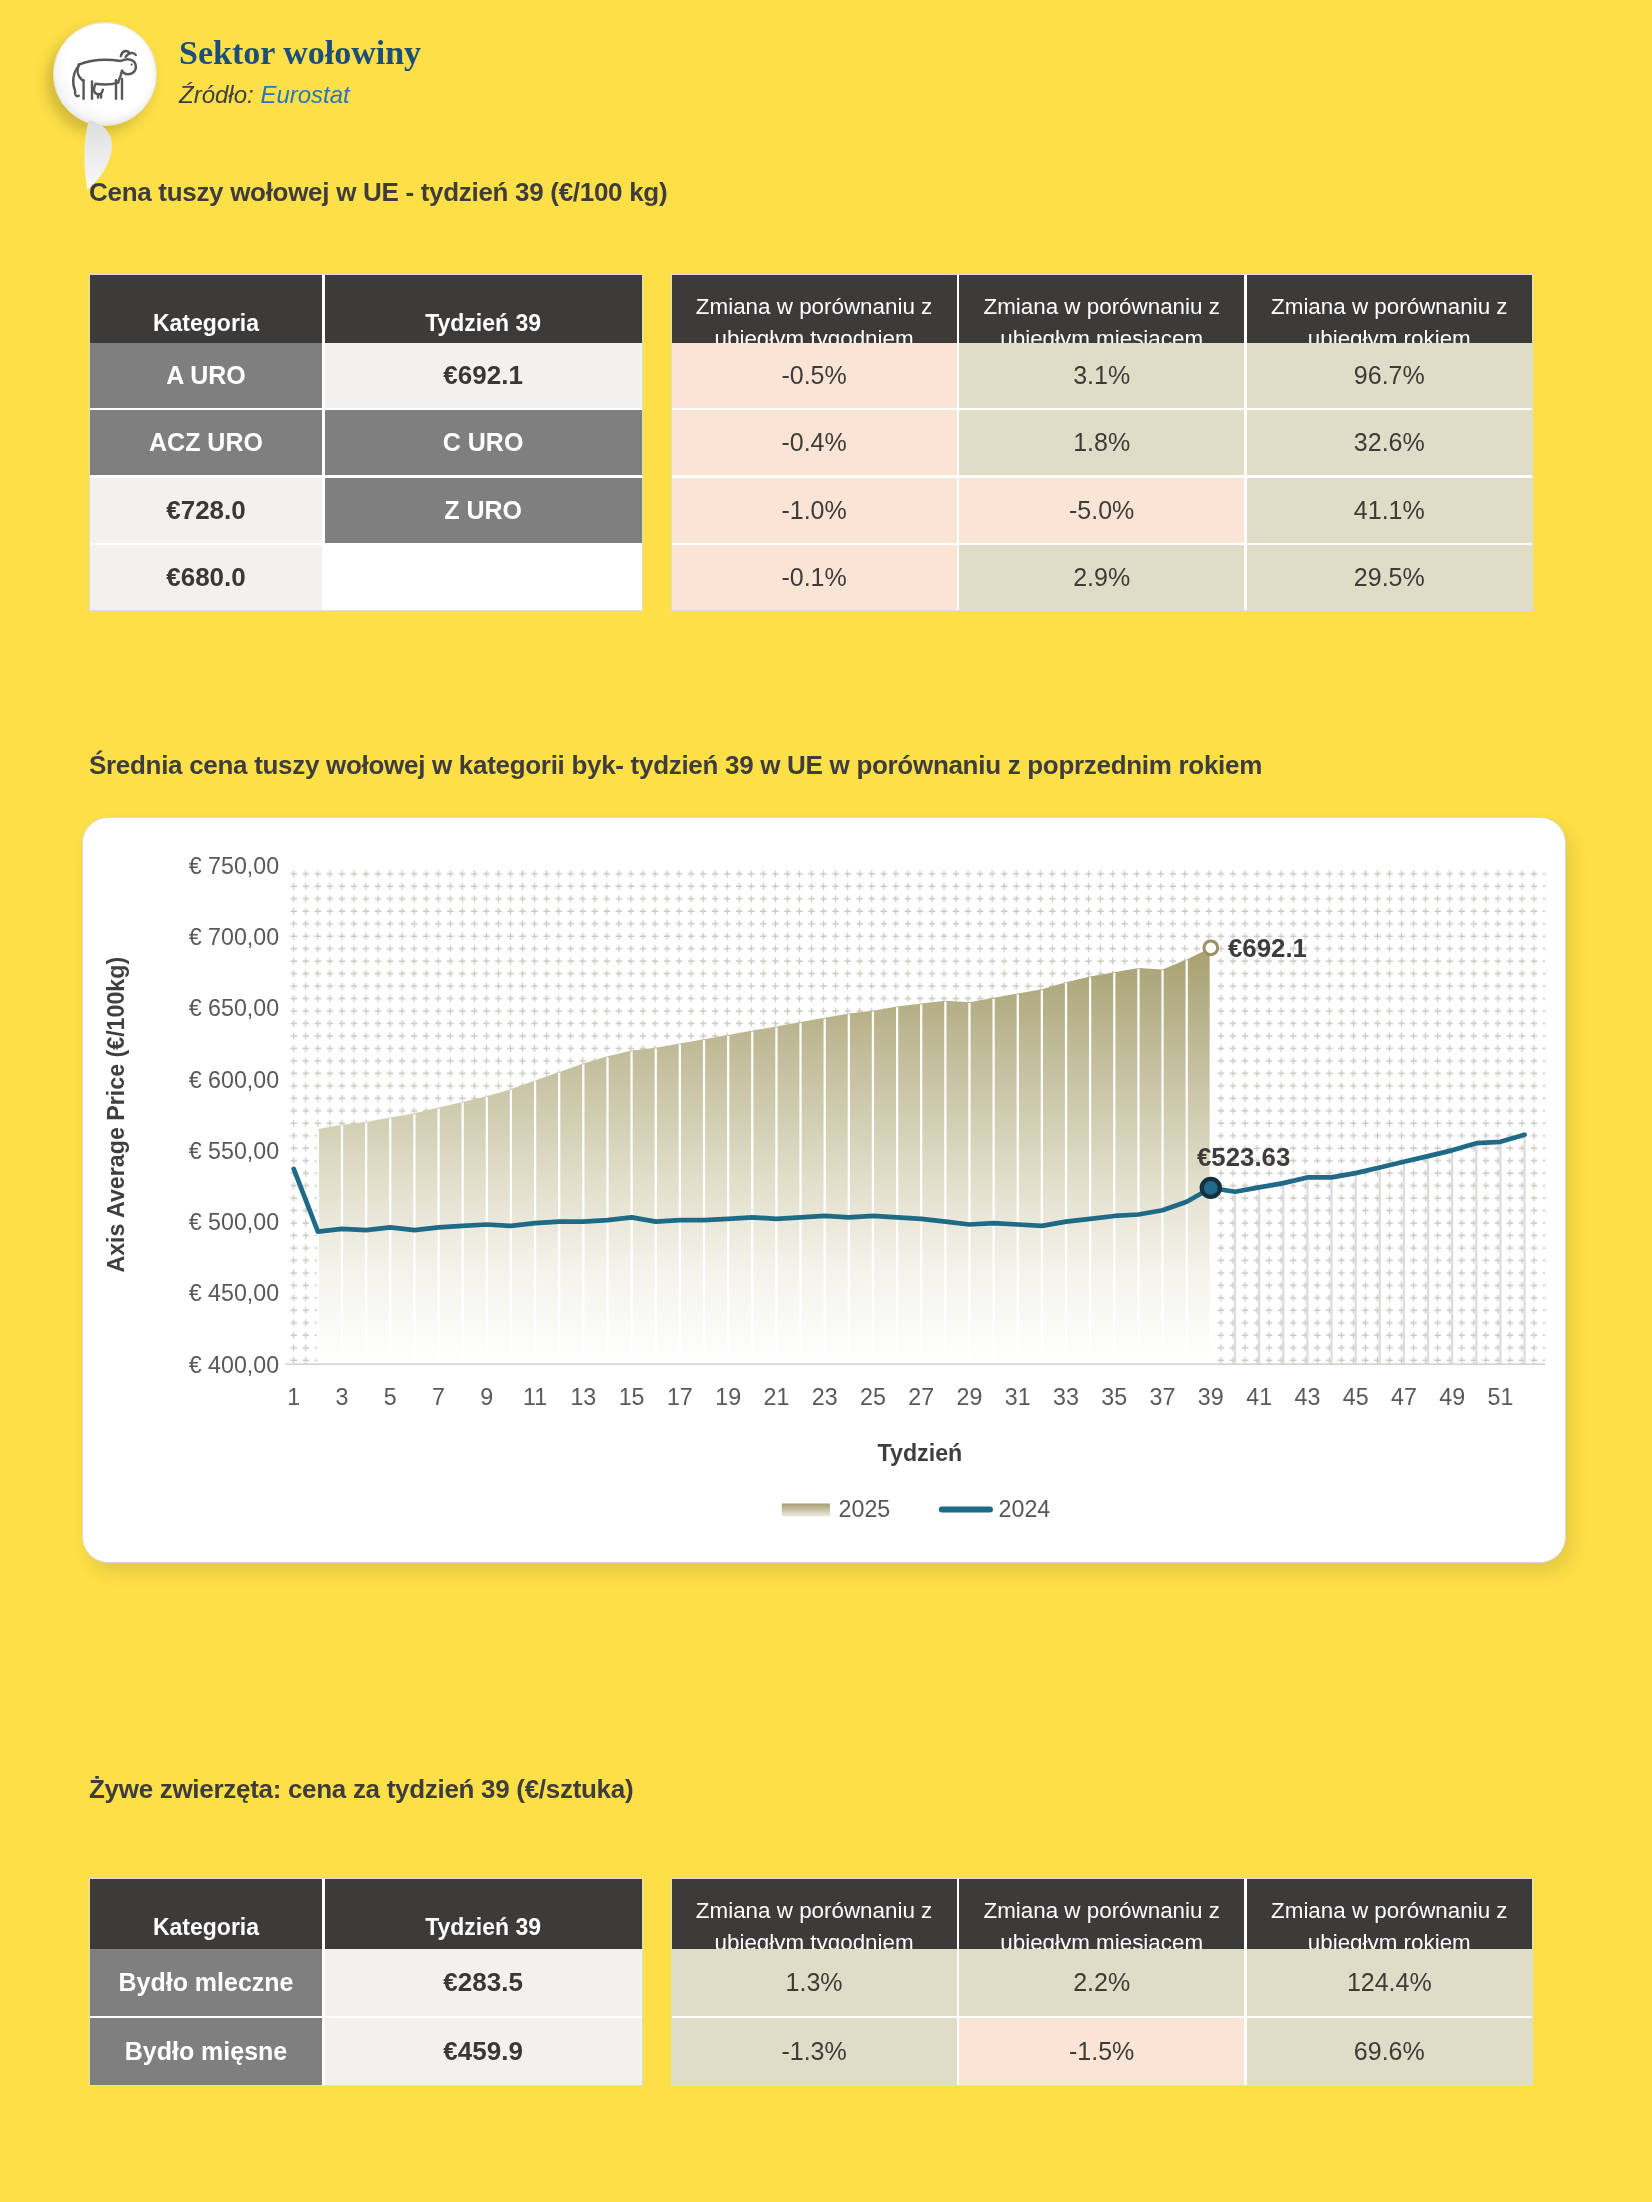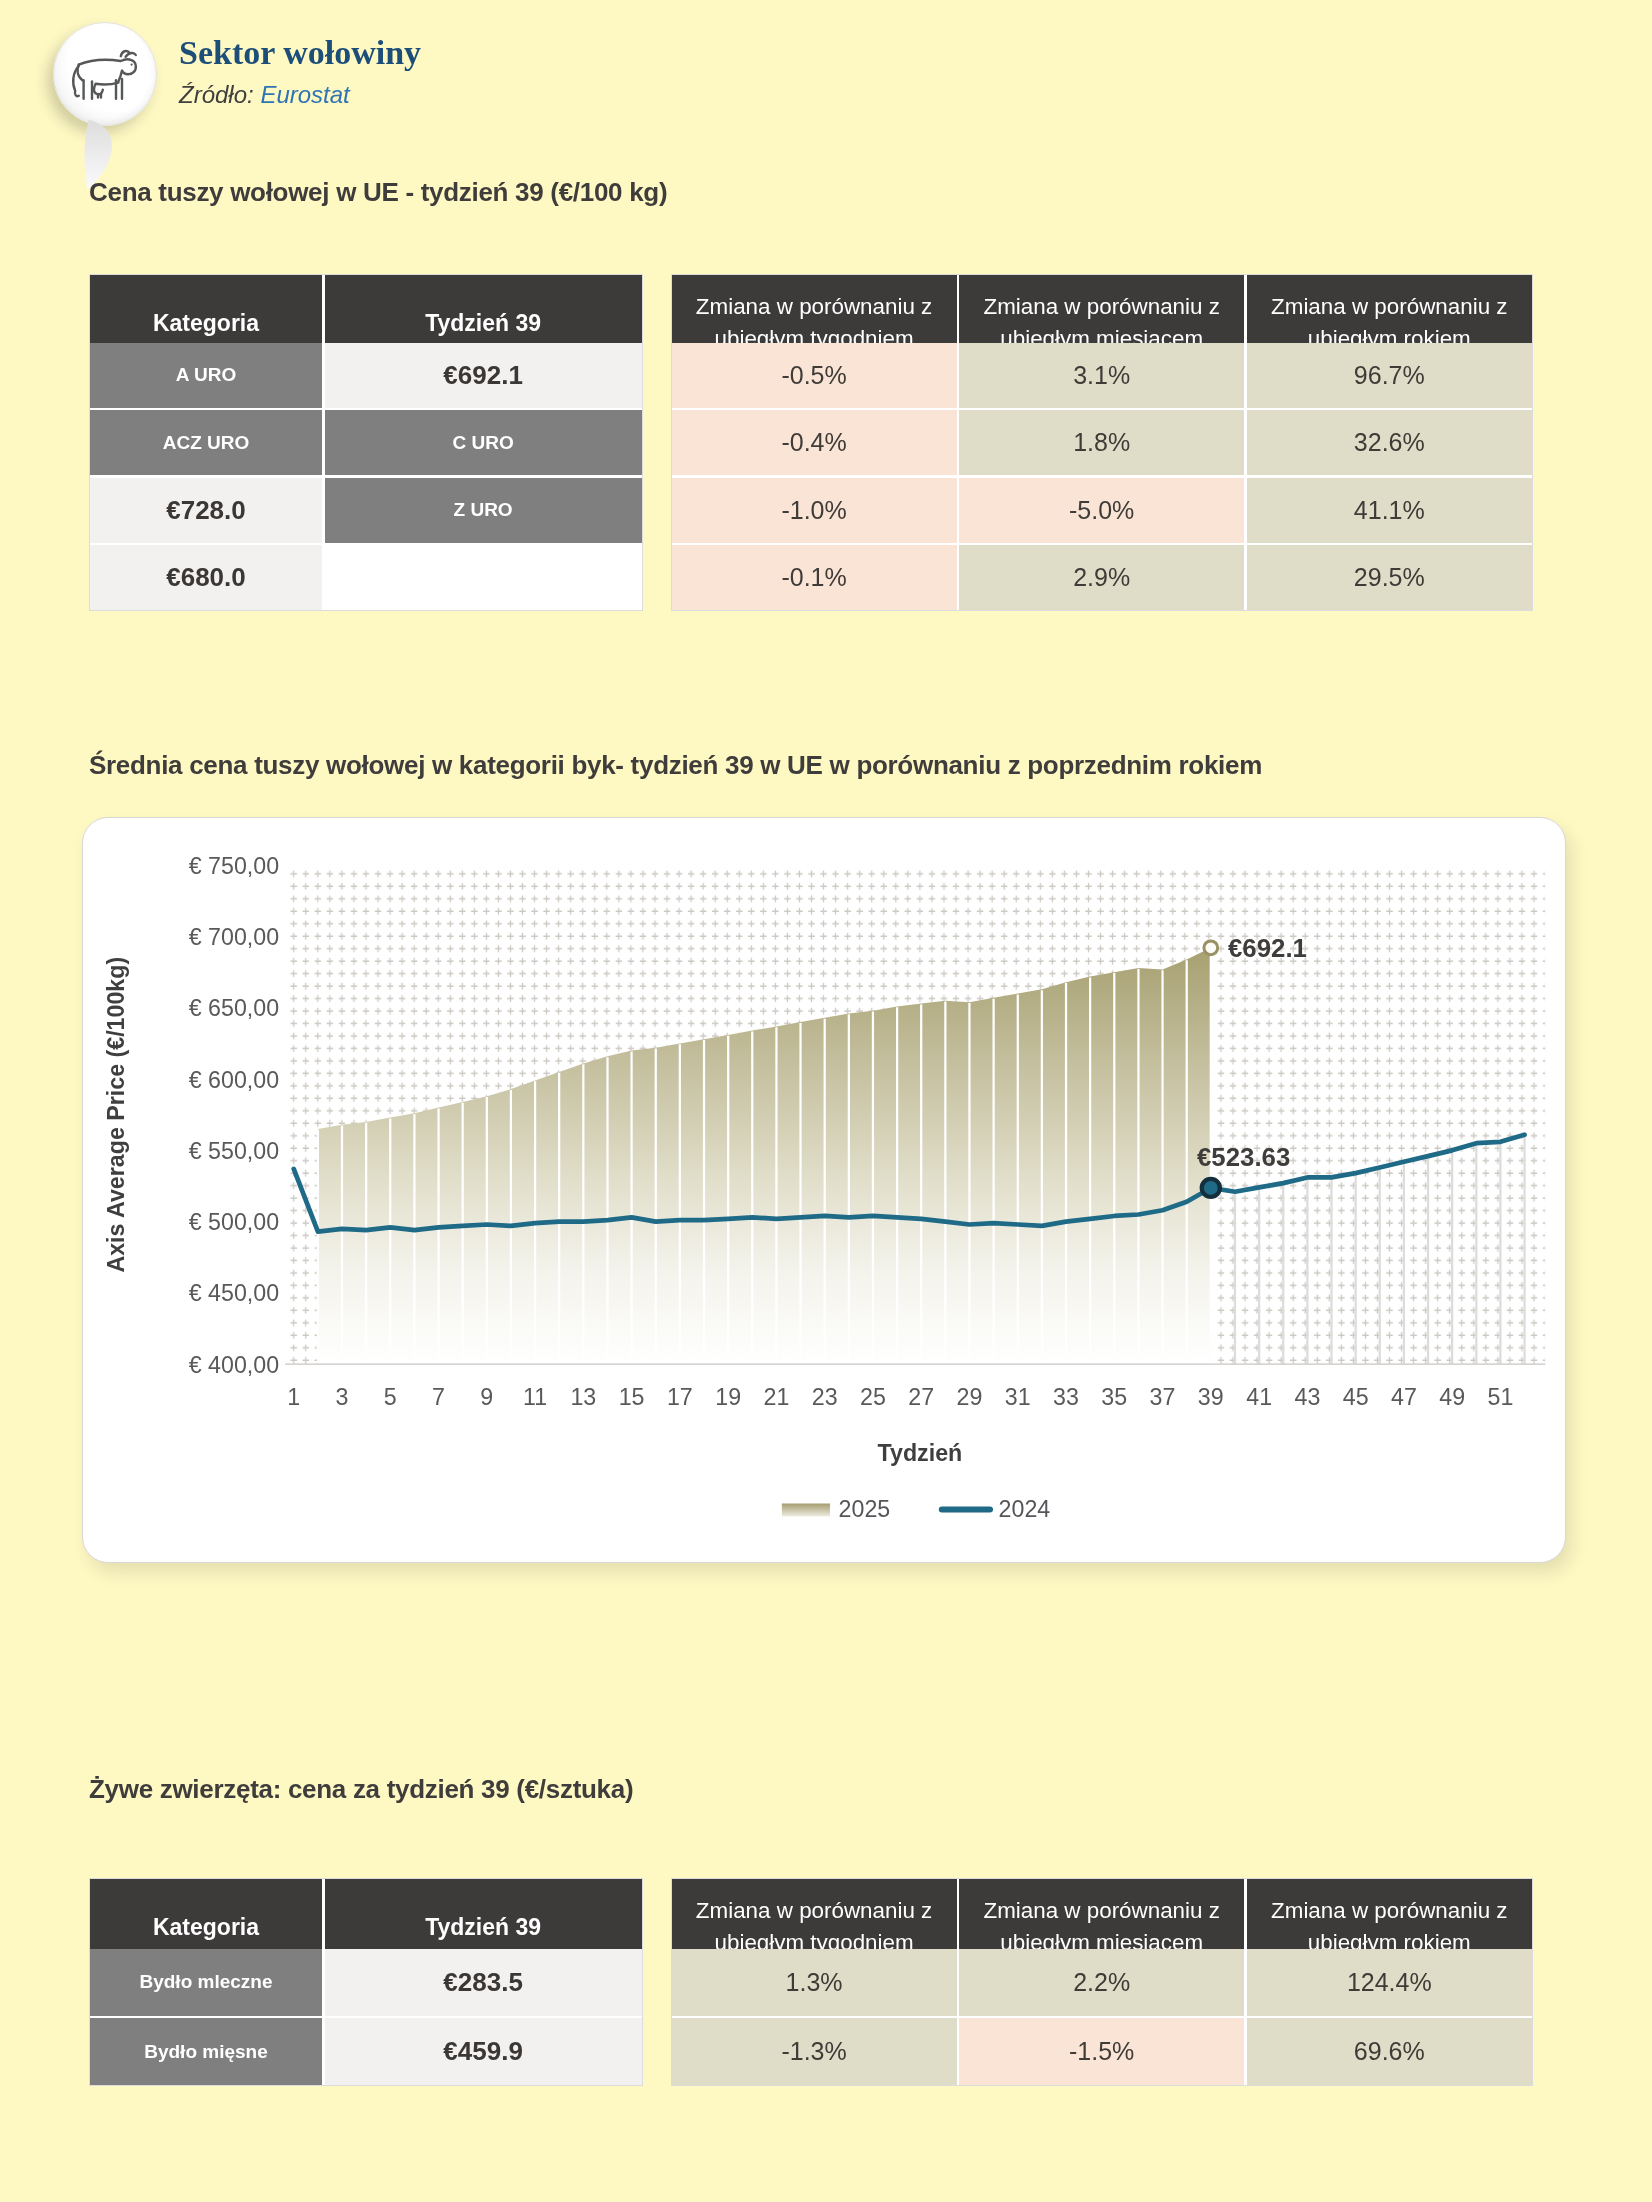--- a/index.html
+++ b/index.html
@@ -1,16 +1,16 @@
 <!DOCTYPE html>
 <html style="font-size:13.8px"><head>
 <meta charset="utf-8">
 <style>
   html,body{margin:0;padding:0;background:#ffffff;}
-  .page{position:relative;width:1653px;height:2203px;background:#fef9c3;overflow:hidden;
+  .page{position:relative;width:1653px;height:2203px;background:#fde047;overflow:hidden;
         font-family:"Liberation Sans",sans-serif;color:#3f3c3c;}
 
   
   .brand-badge{position:absolute;left:53px;top:22.4px;width:129px;height:185px;}
   .badge-circle{position:absolute;left:0;top:0;width:102px;height:102px;border-radius:50%;
         background:radial-gradient(circle at 62% 38%, #ffffff 55%, #f2f2f2 78%, #e4e4e4 100%);
         border:0.9px solid #e2e2e2;
         box-shadow:-6px 7.7px 13.8px rgba(0,0,0,0.18), inset -1.7px -2.6px 6.9px rgba(0,0,0,0.05);}
   .badge-tail{position:absolute;left:29px;top:96px;width:40px;height:74px;}
   .cow-svg{position:absolute;left:14.6px;top:19px;width:72px;height:64px;}
@@ -31,21 +31,21 @@
   .tbl-row{position:absolute;left:89px;display:flex;gap:28px;}
   .tbl{display:grid;gap:2.6px;background:#ffffff;border:0.9px solid #dcdcdc;}
   .tbl.left1{grid-template-columns:232px 317px;grid-auto-rows:65px;}
   .tbl.right1{grid-template-columns:285px 285px 285px;grid-auto-rows:65px;}
   .tbl.left2{grid-template-columns:232px 317px;grid-auto-rows:67px;}
   .tbl.right2{grid-template-columns:285px 285px 285px;grid-auto-rows:67px;}
   .tbl .hrow{height:96px;}
   .cell{display:flex;align-items:center;justify-content:center;text-align:center;}
   .th{background:#3d3a3a;color:#ffffff;font-weight:bold;font-size:23px;}
   .th.small{font-weight:normal;font-size:22.4px;line-height:1.45;padding:0 15.5px;}
-  .cat{background:#7f7f7f;color:#ffffff;font-weight:bold;font-size:19px;}
+  .cat{background:#7f7f7f;color:#ffffff;font-weight:bold;font-size:25px;}
   .price{background:#f2f1f0;color:#3a3735;font-weight:bold;font-size:26px;}
   .chg{font-size:25px;color:#3f3c38;background:#eeeeee;}
   .tone-pos{background:#dfddc8;}
   .tone-neg{background:#fae4d6;}
 
   
   .chart-card{position:absolute;left:82px;top:817px;width:1482px;height:744px;
         background:#ffffff;border:0.9px solid #d8d8d8;border-radius:26px;
         box-shadow:6px 9.5px 17px rgba(0,0,0,0.10);}
   .chart-card svg{display:block;width:1482px;height:744px;}

